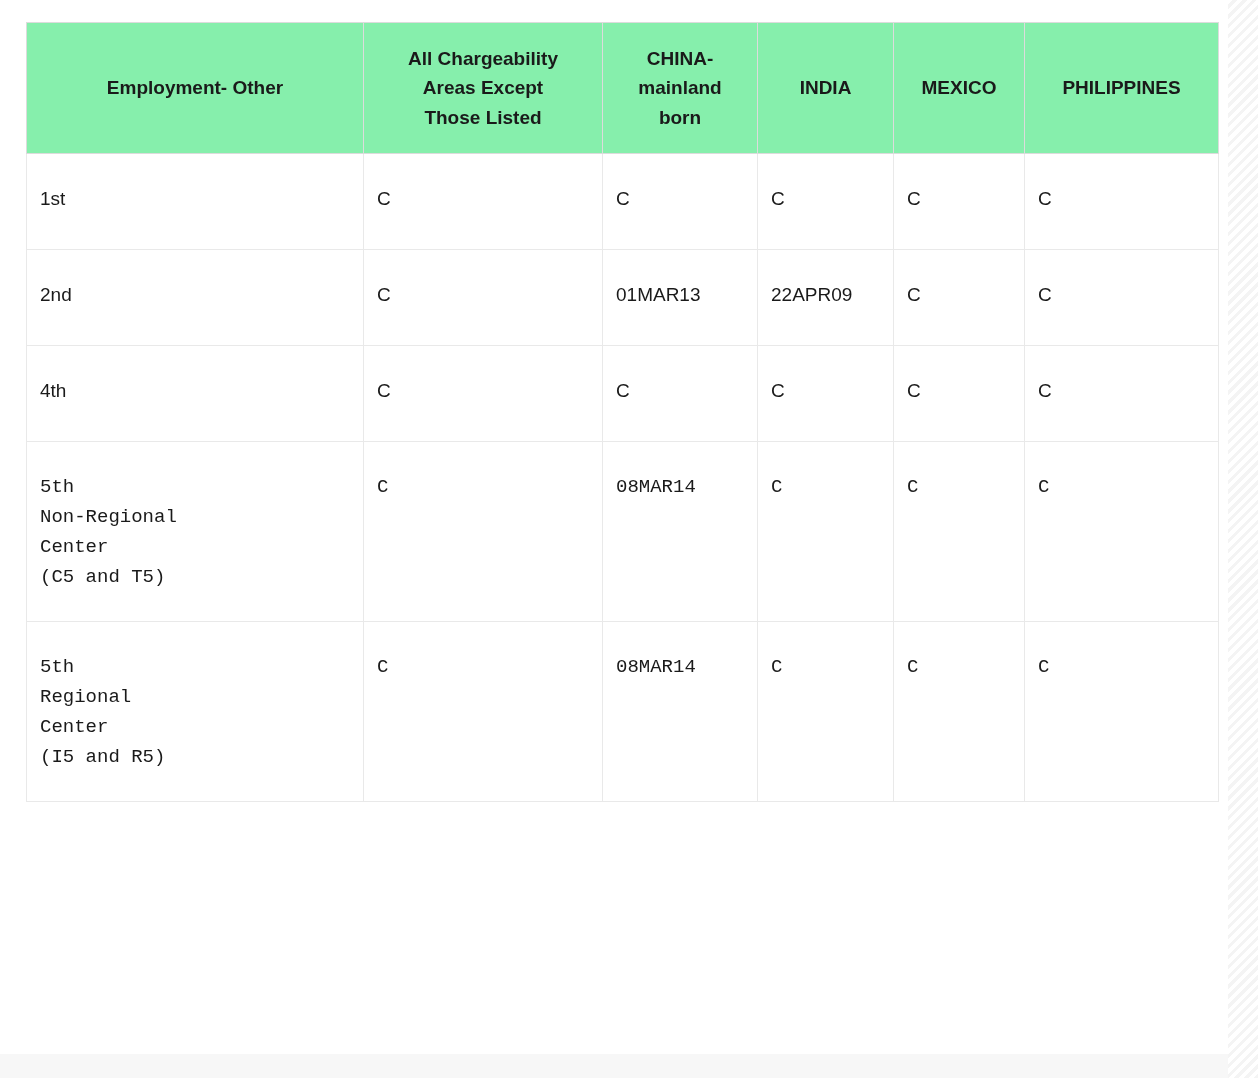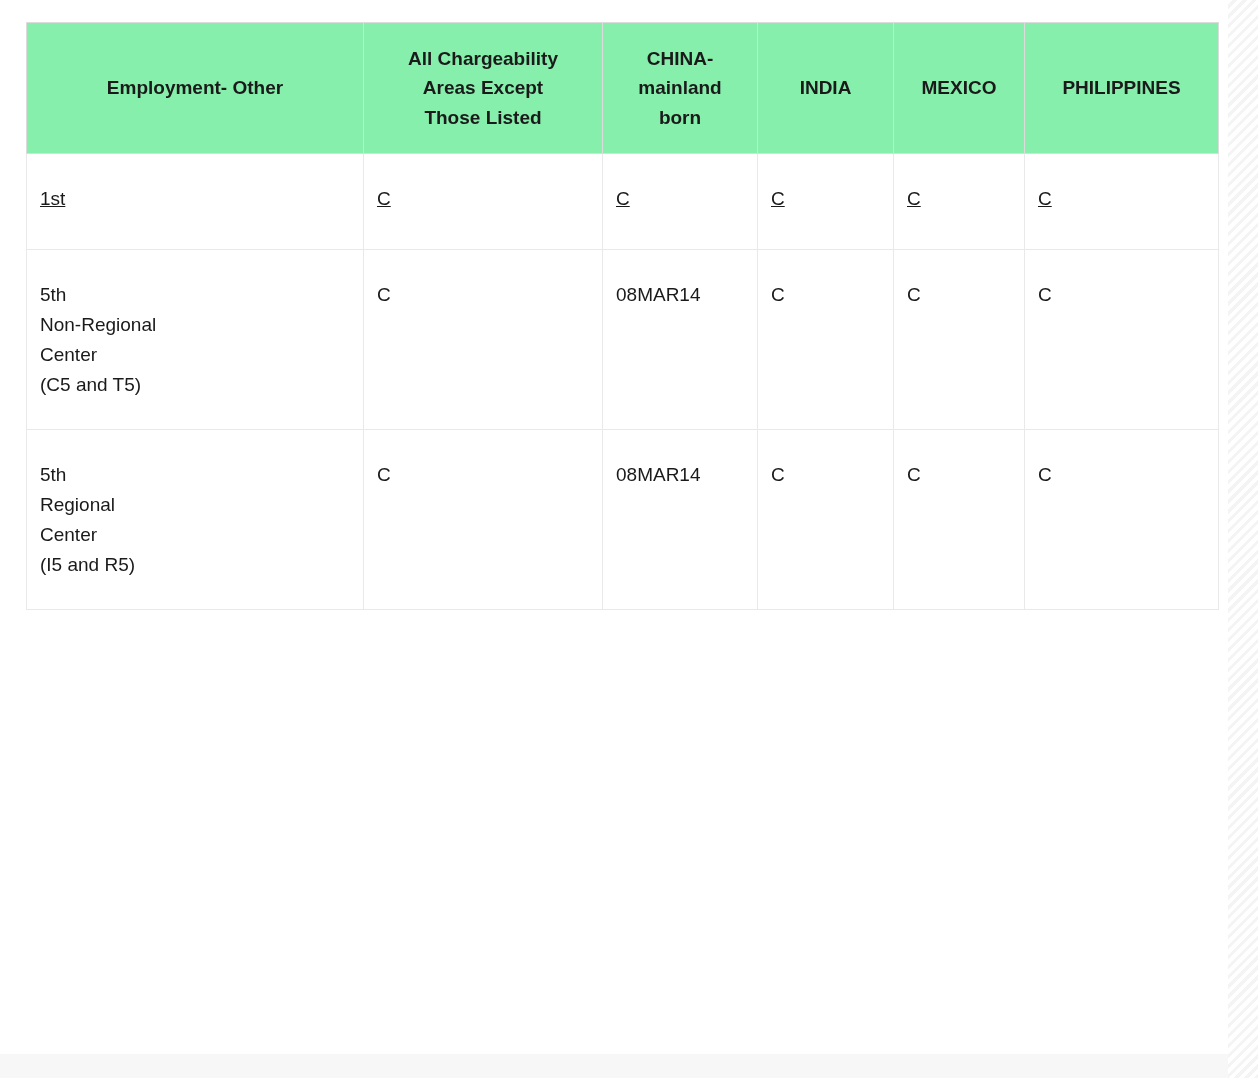--- a/index.html
+++ b/index.html
@@ -89,22 +89,22 @@
     color: #1a1a1a;
     font-size: 19px;
     font-weight: normal;
     line-height: 1.58;
     text-align: left;
     vertical-align: top;
     padding: 30px 12px 12px 12px;
     white-space: pre-line;
   }
 
-  table.visa-table tbody tr.normal-row td { height: 96px; text-decoration: underline; }
-  table.visa-table tbody tr.tall-row td { height: 180px; }
+  table.visa-table tbody tr.normal-row td { height: 96px; }
+  table.visa-table tbody tr.tall-row td { height: 180px; font-family: Liberation Mono, monospace; }
 
   table.visa-table tbody td.label-cell { padding-left: 13px; }
   table.visa-table tbody td.value-cell { padding-left: 13px; }
 </style>
 </head>
 <body>
 
 <div id="page">
 
   <div id="table-wrap">
@@ -133,20 +133,36 @@
       </thead>
       <tbody id="table-body">
           <tr class="normal-row">
             <td class="label-cell">1st</td>
             <td class="value-cell">C</td>
             <td class="value-cell">C</td>
             <td class="value-cell">C</td>
             <td class="value-cell">C</td>
             <td class="value-cell">C</td>
           </tr>
+          <tr class="normal-row">
+            <td class="label-cell">2nd</td>
+            <td class="value-cell">C</td>
+            <td class="value-cell">01MAR13</td>
+            <td class="value-cell">22APR09</td>
+            <td class="value-cell">C</td>
+            <td class="value-cell">C</td>
+          </tr>
+          <tr class="normal-row">
+            <td class="label-cell">4th</td>
+            <td class="value-cell">C</td>
+            <td class="value-cell">C</td>
+            <td class="value-cell">C</td>
+            <td class="value-cell">C</td>
+            <td class="value-cell">C</td>
+          </tr>
           <tr class="tall-row">
             <td class="label-cell">5th
 Non-Regional
 Center
 (C5 and T5)</td>
             <td class="value-cell">C</td>
             <td class="value-cell">08MAR14</td>
             <td class="value-cell">C</td>
             <td class="value-cell">C</td>
             <td class="value-cell">C</td>

